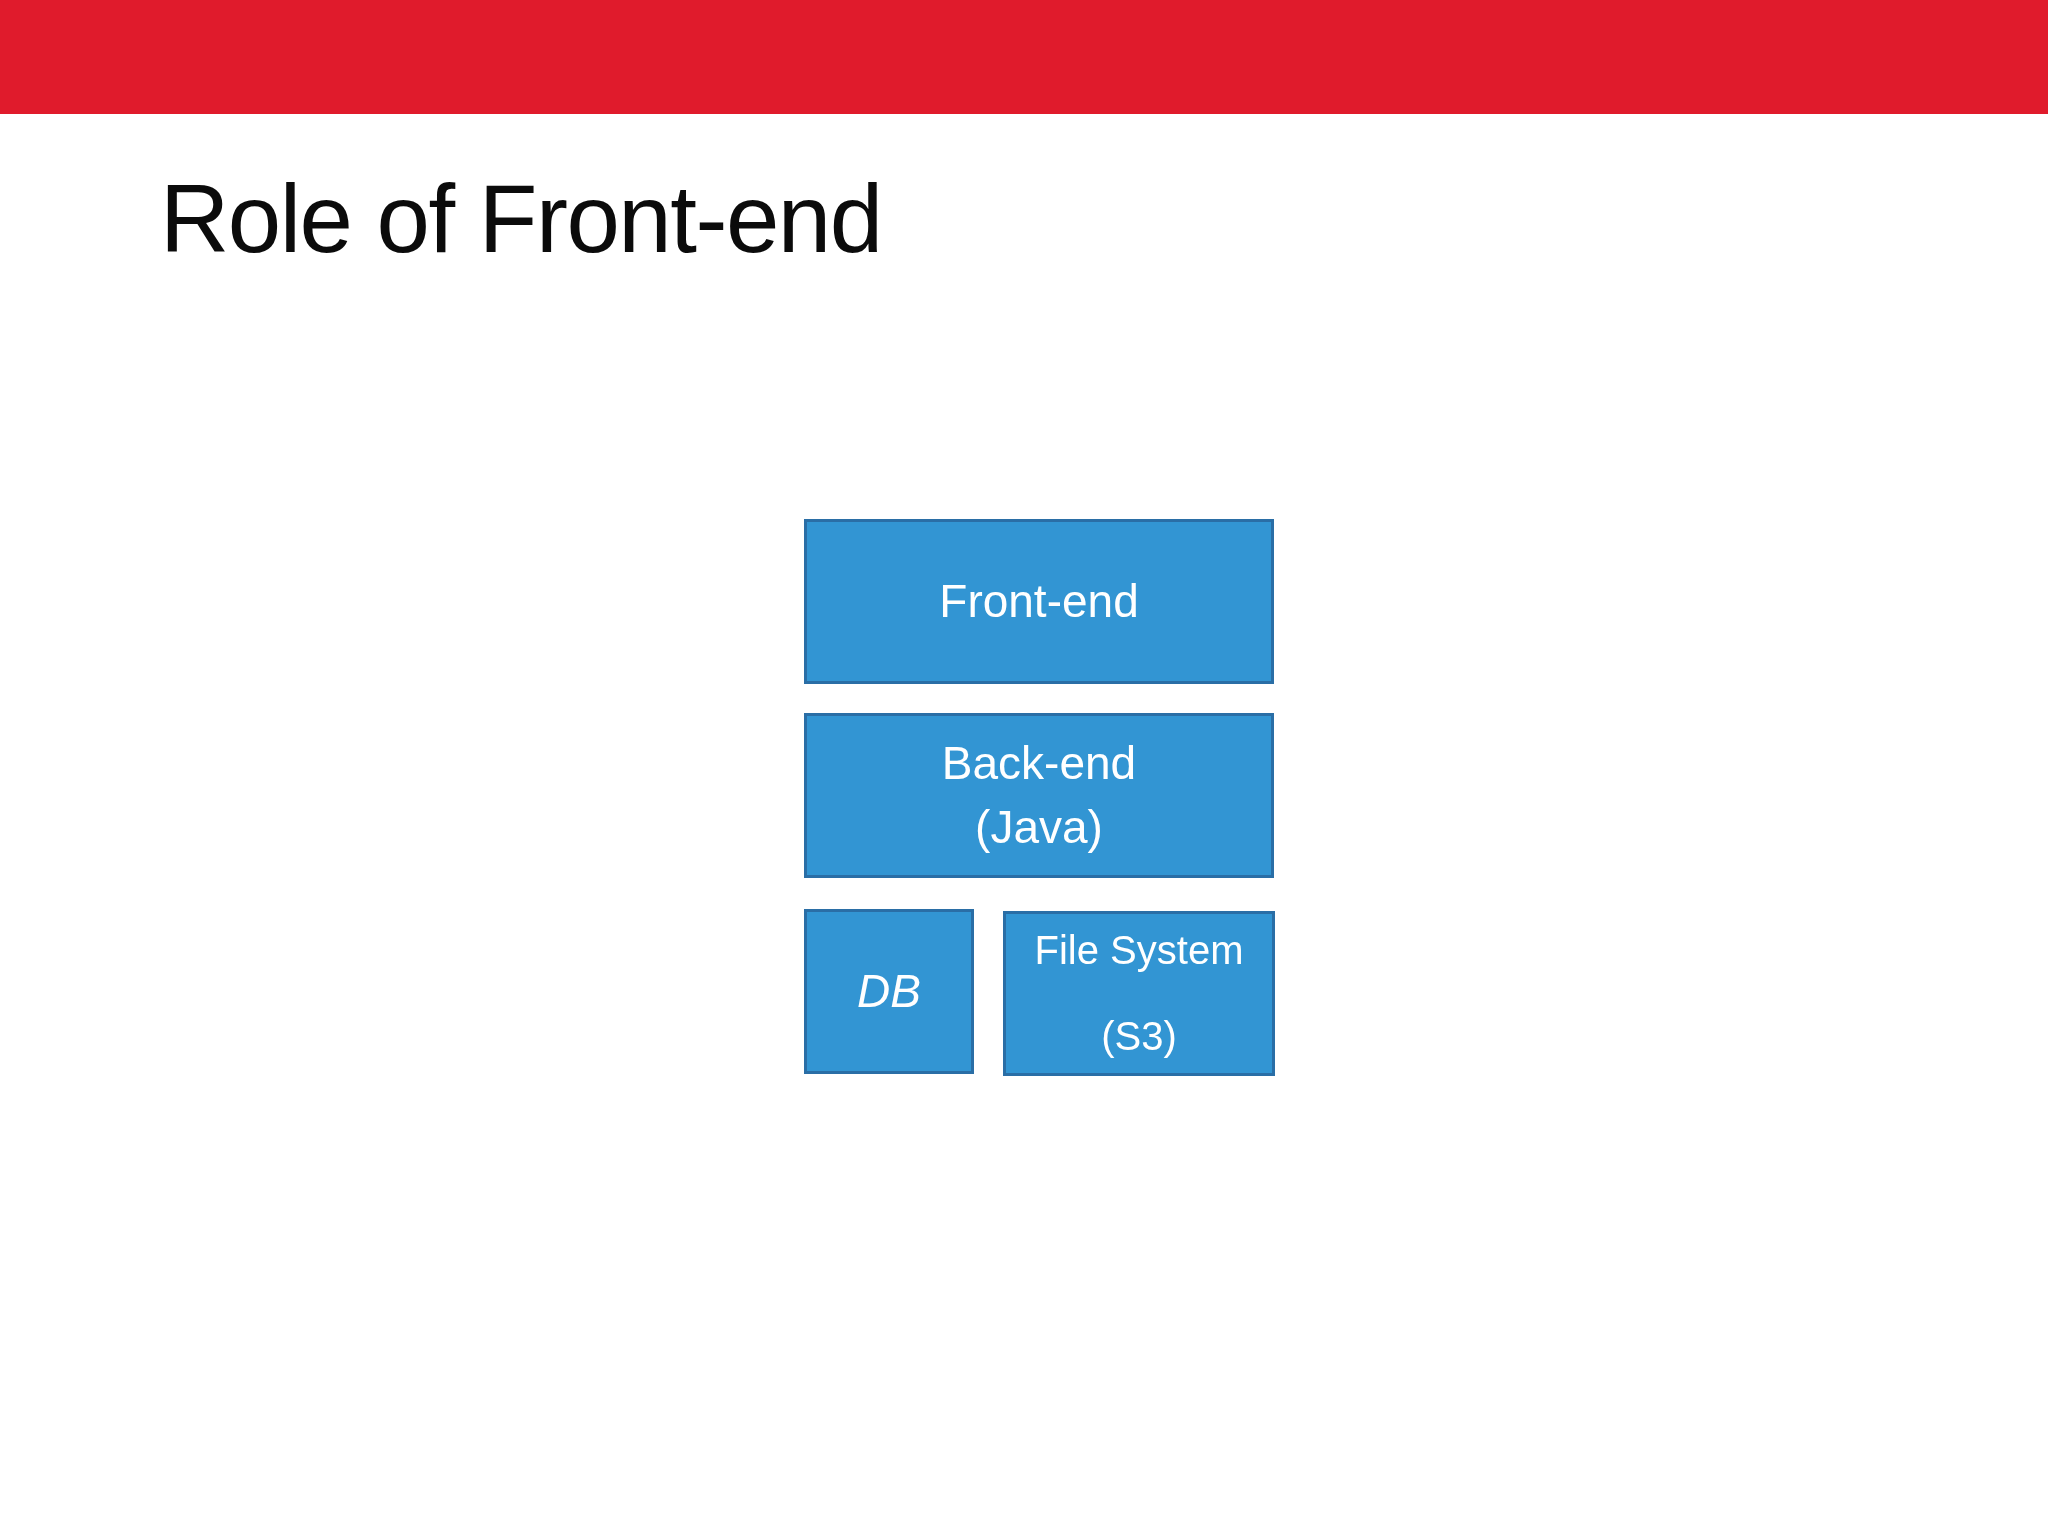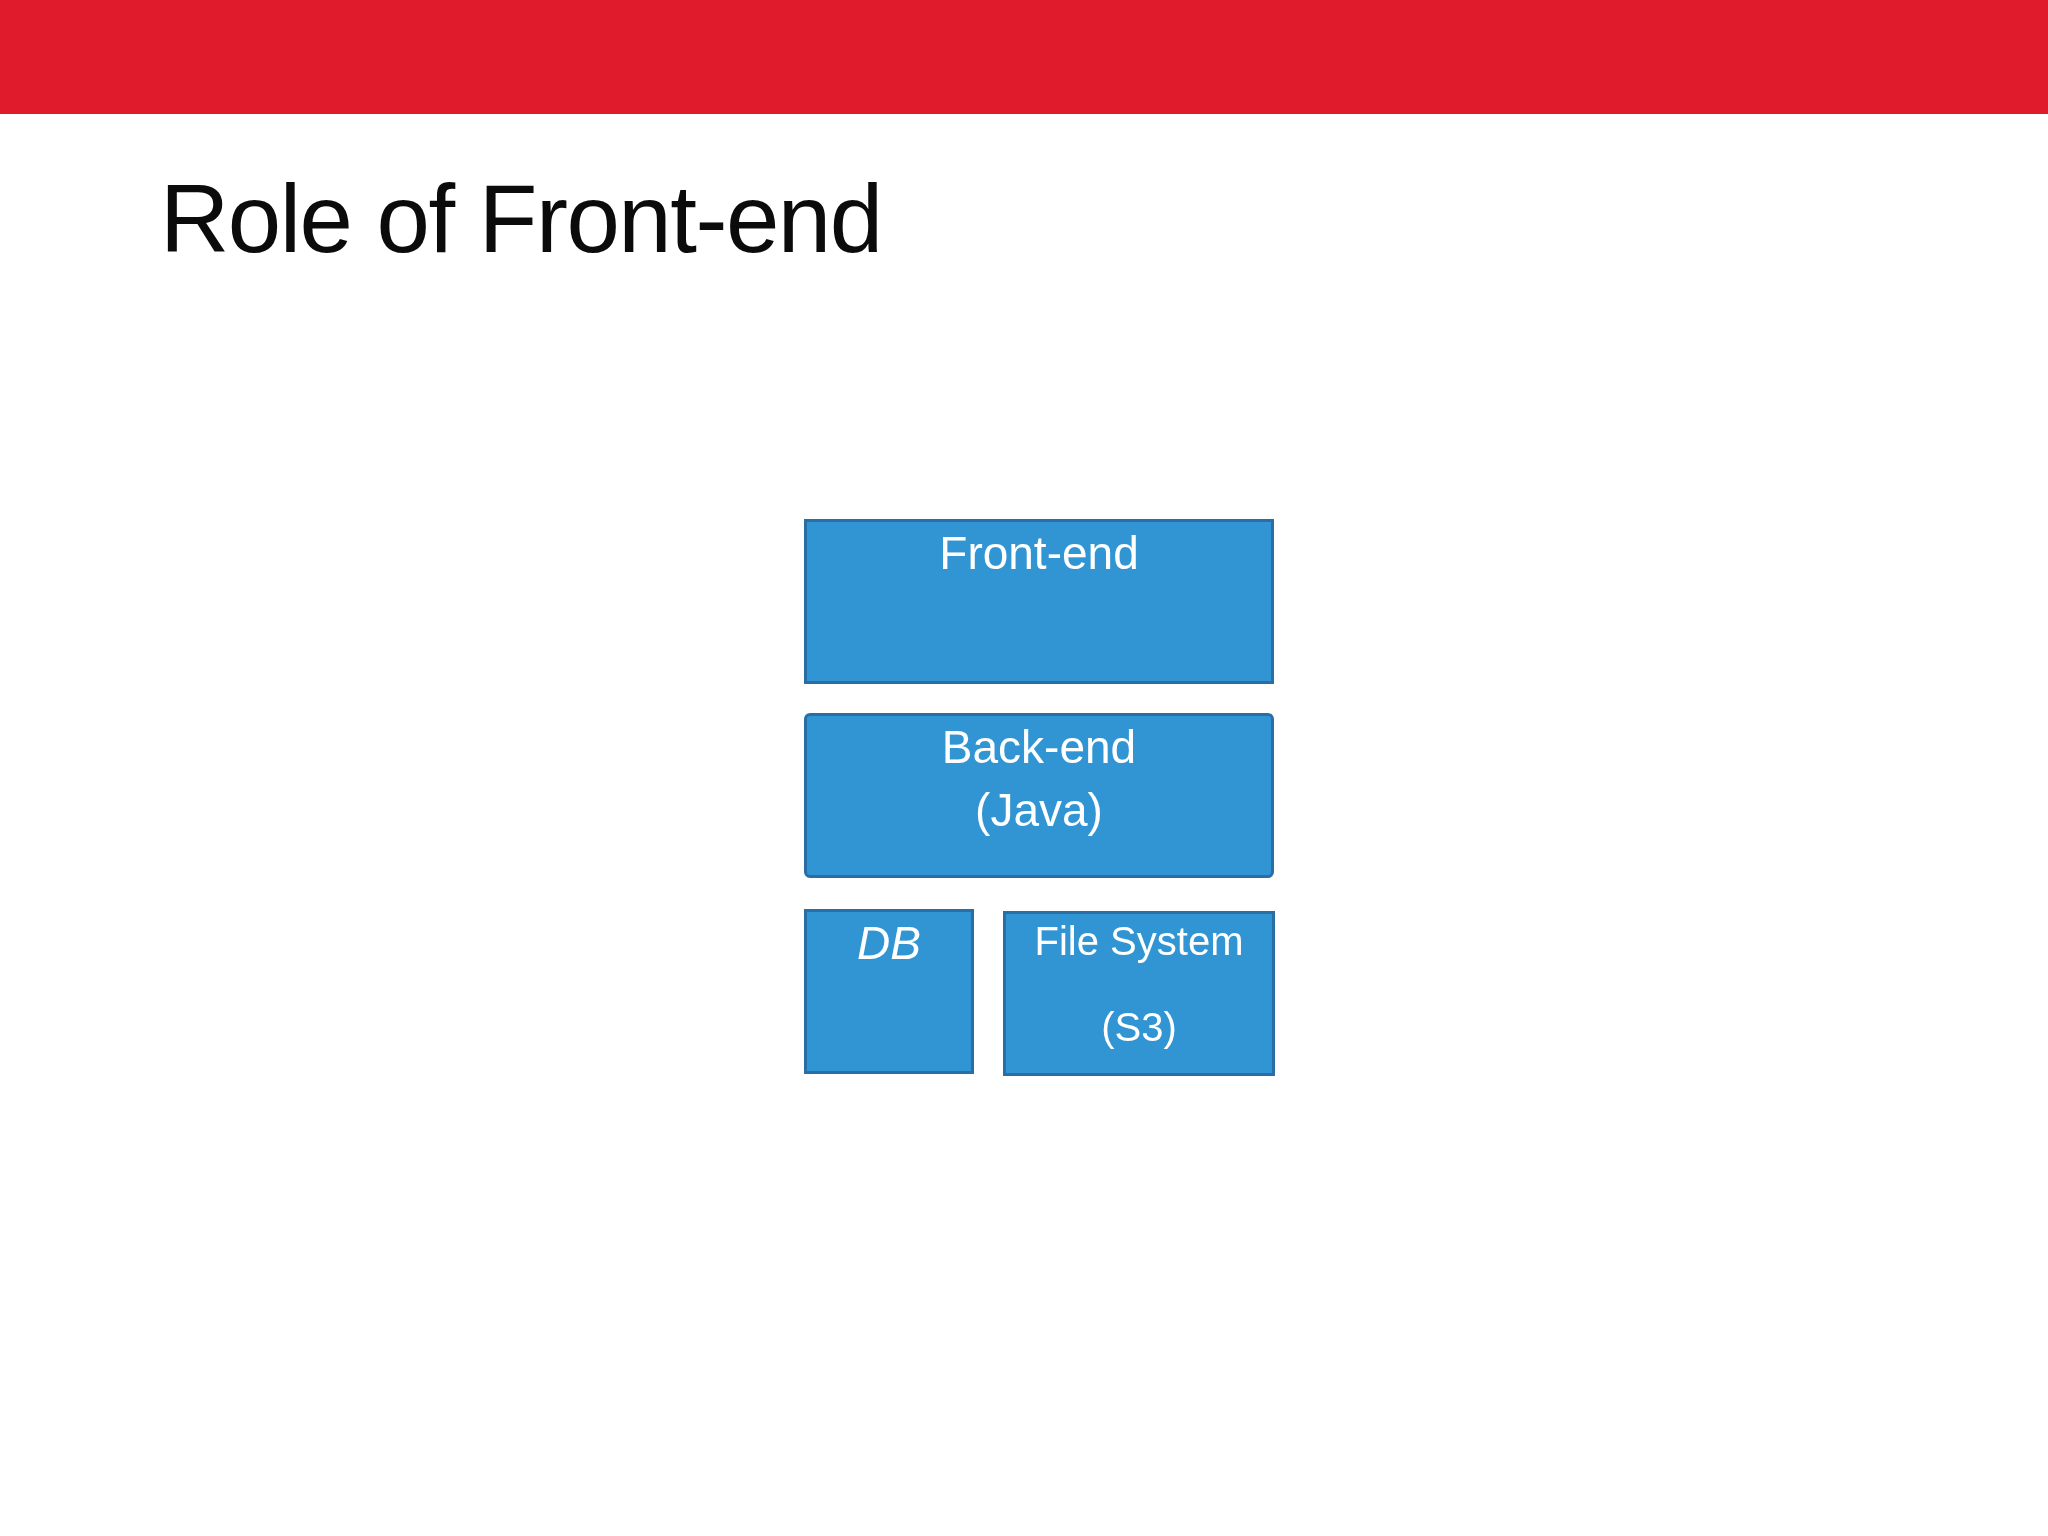--- a/index.html
+++ b/index.html
@@ -26,26 +26,26 @@
     position:absolute;left:172px;top:306px;margin:0;
     font-size:40px;font-weight:400;line-height:1.2;
     color:var(--subtitle-green,#29a45a);
     white-space:nowrap;
   }
   .diagram{position:absolute;left:0;top:0;width:2048px;height:1536px;}
   .box{
     position:absolute;box-sizing:border-box;
     background:var(--box-blue,#3295d3);
     border:3px solid var(--box-border-blue,#2a6ea6);
-    display:flex;flex-direction:column;align-items:center;justify-content:flex-start;
+    display:flex;flex-direction:column;align-items:center;justify-content:center;
     color:var(--box-text-white,#ffffff);
     text-align:center;line-height:1.38;
   }
   .box-frontend{left:804px;top:519px;width:470px;height:165px;font-size:46px;}
-  .box-backend {left:804px;top:713px;width:470px;height:165px;font-size:46px;border-radius:6px;}
+  .box-backend {left:804px;top:713px;width:470px;height:165px;font-size:46px;}
   .box-db      {left:804px;top:909px;width:170px;height:165px;font-size:46px;font-style:italic;}
   .box-fs      {left:1003px;top:911px;width:272px;height:165px;font-size:40px;gap:31px;}
   .box-line{display:block;}
 </style>
 </head>
 <body>
 
 <div class="stage" style="--banner-red: #e01b2c; --title-black: #0b0b0b; --subtitle-green: #29a45a; --box-blue: #3295d3; --box-border-blue: #2a6ea6; --box-text-white: #ffffff;">
 
   <div class="banner"></div>

